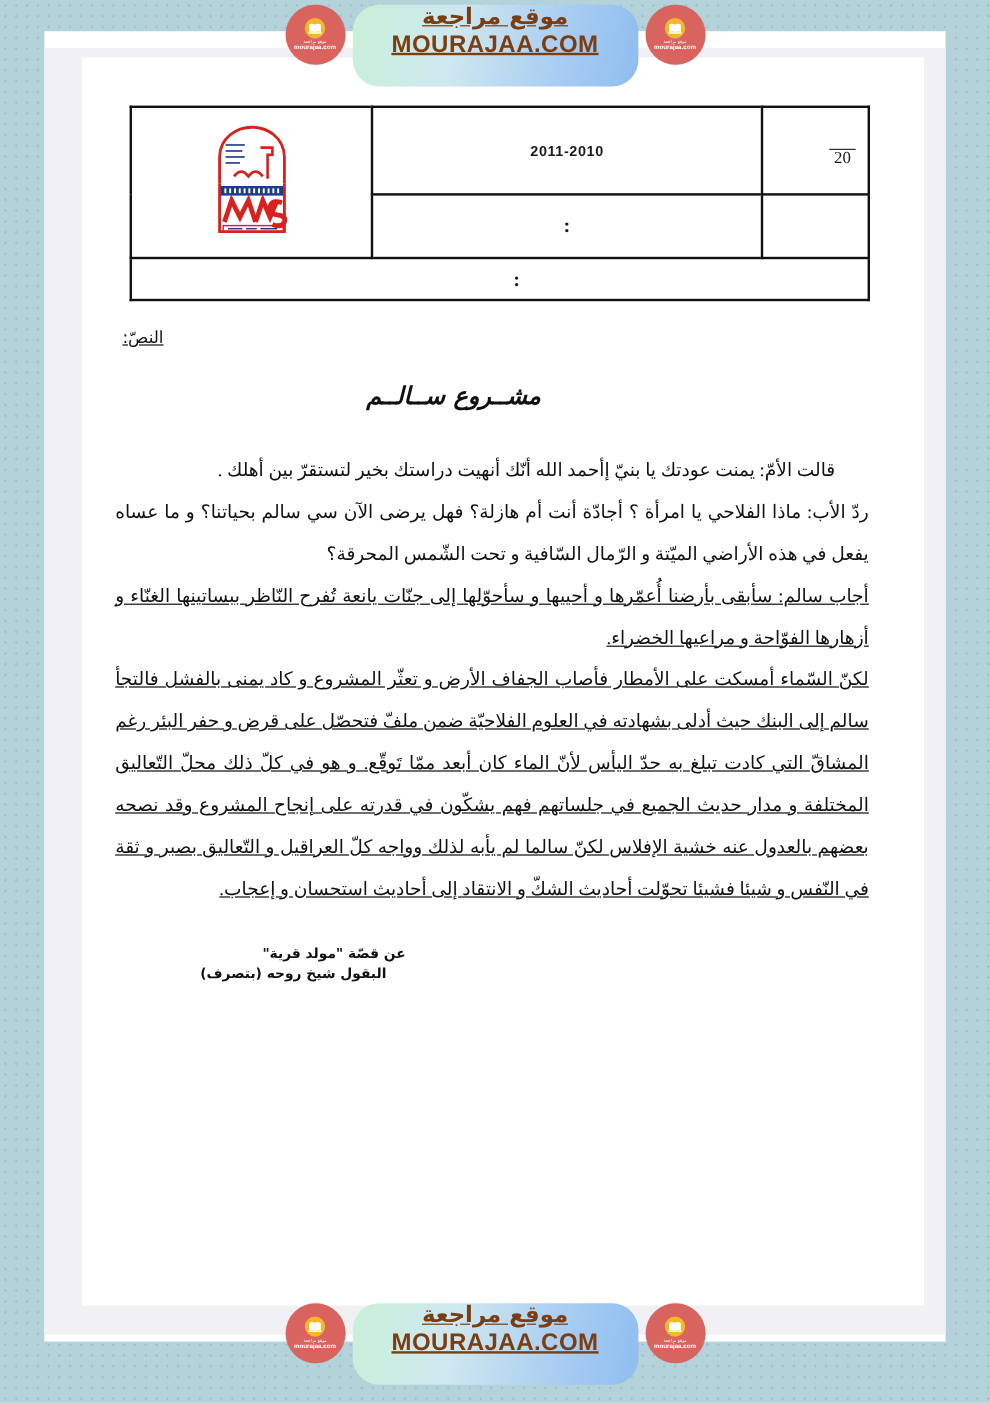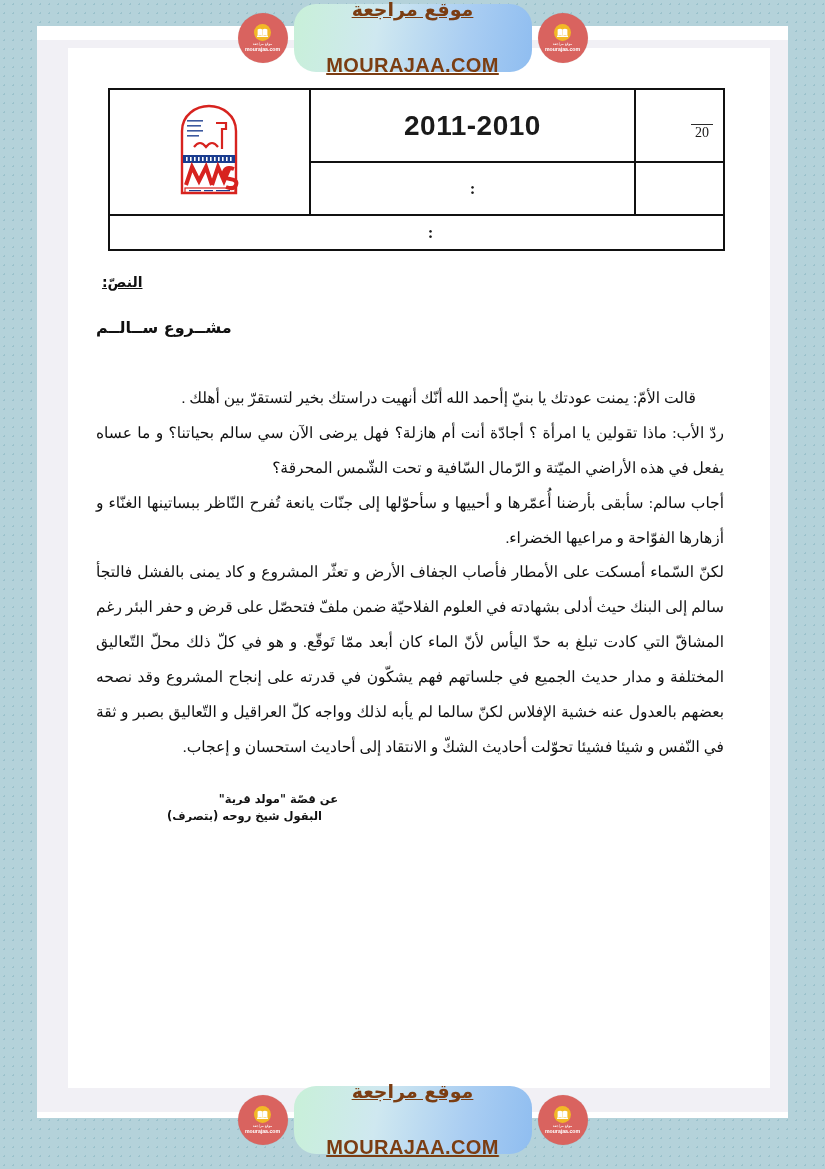--- a/index.html
+++ b/index.html
@@ -60,22 +60,21 @@
 
   .wm-pill {
     position: relative;
     width: 238px;
     height: 68px;
     border-radius: 22px;
     background: linear-gradient(100deg, #c8f0d8 0%, #cfe8f0 35%, #a9cdf2 72%, #8fbdf0 100%);
     display: flex;
     flex-direction: column;
     align-items: center;
-    justify-content: center;
-    gap: 33px;
+    justify-content: flex-start;
   }
   .wm-line1 {
     font-family: "DejaVu Sans", sans-serif;
     font-size: 19px;
     font-weight: bold;
     color: #7b3d12;
     text-decoration: underline;
     line-height: 1.12;
     direction: rtl;
   }
@@ -138,21 +137,21 @@
   }
   .cell-mark   { width: 88px; height: 66px; margin-top: 16px; }
   .cell-year   { width: 328px; height: 66px; text-align: center; }
   .cell-logo   { width: 201px; height: 124px; text-align: center; }
   .cell-blank2 { height: 47px; }
   .cell-colon  { height: 47px; text-align: center; }
   .cell-wide   { height: 33px; }
 
   .year-text {
     font-family: "Liberation Sans", sans-serif;
-    font-size: 28px;
+    font-size: 12px;
     font-weight: bold;
     color: #1a1a1a;
     letter-spacing: 0.5px;
     direction: ltr;
   }
   .fraction {
     display: inline-block;
     text-align: center;
     margin: 4px 0 0 0;
     padding-right: 10px;
@@ -198,48 +197,49 @@
     position: absolute;
     left: 96px;
     top: 258px;
     width: 628px;
     z-index: 20;
     direction: rtl;
   }
   .label-nass {
     font-family: "DejaVu Sans", sans-serif;
     font-size: 14px;
-    font-weight: bold;
+    font-weight: normal;
     color: #111;
     text-decoration: underline;
     text-align: left;
     padding-left: 6px;
     margin: 16px 0 0 0;
   }
   .doc-title {
     font-family: "DejaVu Sans", sans-serif;
-    font-size: 16px;
+    font-size: 20px;
     font-weight: bold;
     color: #111;
-    text-align: left;
+    text-align: center;
     margin: 28px 64px 0 0;
     letter-spacing: 1px;
+    font-style: italic;
   }
   .para {
     font-family: "Liberation Serif", "DejaVu Serif", serif;
     font-size: 15.5px;
     color: #111;
     text-align: justify;
     text-align-last: right;
     line-height: 2.25;
     margin: 0;
   }
-  .para.first { margin-top: 44px; text-indent: 28px; }
+  .para.first { margin-top: 34px; text-indent: 28px; }
   .para.lead  { margin-top: 0; }
-  .para.block { margin-top: 0; }
+  .para.block { margin-top: 0; text-decoration: underline; }
 
   .attribution {
     font-family: "DejaVu Sans", sans-serif;
     font-size: 11.5px;
     font-weight: bold;
     color: #111;
     direction: rtl;
     text-align: right;
     line-height: 1.55;
     margin-top: 26px;
@@ -351,21 +351,21 @@
 </tbody>
   </table>
 
 <div class="doc-body">
 
   <div class="label-nass">النصّ:</div>
 
   <div class="doc-title">مشــروع ســالــم</div>
 
   <p class="para first">قالت الأمّ: يمنت عودتك يا بنيّ إأحمد الله أنّك أنهيت دراستك بخير لتستقرّ بين أهلك .</p>
-  <p class="para lead">ردّ الأب: ماذا تقولين يا امرأة ؟ أجادّة أنت أم هازلة؟ فهل يرضى الآن سي سالم بحياتنا؟ و ما عساه يفعل في هذه الأراضي الميّتة و الرّمال السّافية و تحت الشّمس المحرقة؟</p>
+  <p class="para lead">ردّ الأب: ماذا الفلاحي يا امرأة ؟ أجادّة أنت أم هازلة؟ فهل يرضى الآن سي سالم بحياتنا؟ و ما عساه يفعل في هذه الأراضي الميّتة و الرّمال السّافية و تحت الشّمس المحرقة؟</p>
   <p class="para block">أجاب سالم: سأبقى بأرضنا أُعمّرها و أحييها و سأحوّلها إلى جنّات يانعة تُفرح النّاظر ببساتينها الغنّاء و أزهارها الفوّاحة و مراعيها الخضراء.</p>
   <p class="para block">لكنّ السّماء أمسكت على الأمطار فأصاب الجفاف الأرض و تعثّر المشروع و كاد يمنى بالفشل فالتجأ سالم إلى البنك حيث أدلى بشهادته في العلوم الفلاحيّة ضمن ملفّ فتحصّل على قرض و حفر البئر رغم المشاقّ التي كادت تبلغ به حدّ اليأس لأنّ الماء كان أبعد ممّا تَوقّع. و هو في كلّ ذلك محلّ التّعاليق المختلفة و مدار حديث الجميع في جلساتهم فهم يشكّون في قدرته على إنجاح المشروع وقد نصحه بعضهم بالعدول عنه خشية الإفلاس لكنّ سالما لم يأبه لذلك وواجه كلّ العراقيل و التّعاليق بصبر و ثقة في النّفس و شيئا فشيئا تحوّلت أحاديث الشكّ و الانتقاد إلى أحاديث استحسان و إعجاب.</p>
 
   <div class="attribution">عن قصّة "مولد قرية"</div>
   <div class="attribution attr-2" style="margin-top:0">البقول شيخ روحه (بتصرف)</div>
 </div>
 
 <div class="wm-bar wm-bottom">
   <div class="wm-pill">
     <span class="wm-line1">موقع مراجعة</span>

